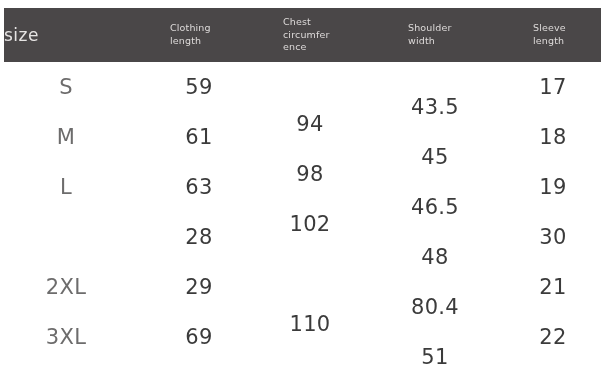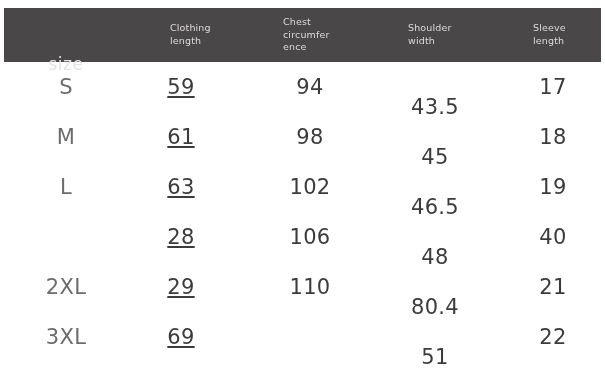--- a/index.html
+++ b/index.html
@@ -35,22 +35,21 @@
     position: absolute;
     top: 0;
     height: 54px;
     box-sizing: border-box;
   }
   .header-cell.size-cell {
     left: 0;
     width: 124px;
     display: flex;
     align-items: center;
-    justify-content: center;
-    margin-top: 29px;
+    justify-content: flex-start;
   }
   .header-cell.measure-cell {
     display: flex;
     align-items: center;
     justify-content: flex-start;
   }
   .size-label {
     font-size: 17px;
     color: #e6e4e3;
     letter-spacing: 0.5px;
@@ -92,22 +91,22 @@
     font-size: 21px;
     color: #3b3b3b;
     line-height: 1;
     letter-spacing: 0.3px;
   }
   .cell.size-val {
     color: #6d6c6c;
   }
   
   .c0 { left: 8px;   width: 108px; }
-  .c1 { left: 122px; width: 110px; text-decoration: underline; }
-  .c2 { left: 251px; width: 110px; }
+  .c1 { left: 140px; width: 110px; }
+  .c2 { left: 251px; width: 110px; margin-top: 37px; }
   .c3 { left: 376px; width: 110px; margin-top: 20px; }
   .c4 { left: 497px; width: 104px; }
 </style>
 </head>
 <body>
 
 <div id="size-chart">
 
   <div class="header-band">
 
@@ -159,23 +158,22 @@
     <div class="row">
       <div class="cell size-val c0">L</div>
       <div class="cell c1">63</div>
       <div class="cell c2">102</div>
       <div class="cell c3">46.5</div>
       <div class="cell c4">19</div>
     </div>
 
     <div class="row">
       <div class="cell c1">28</div>
-      <div class="cell c2">106</div>
       <div class="cell c3">48</div>
-      <div class="cell c4">40</div>
+      <div class="cell c4">30</div>
     </div>
 
     <div class="row">
       <div class="cell size-val c0">2XL</div>
       <div class="cell c1">29</div>
       <div class="cell c2">110</div>
       <div class="cell c3">80.4</div>
       <div class="cell c4">21</div>
     </div>
 

